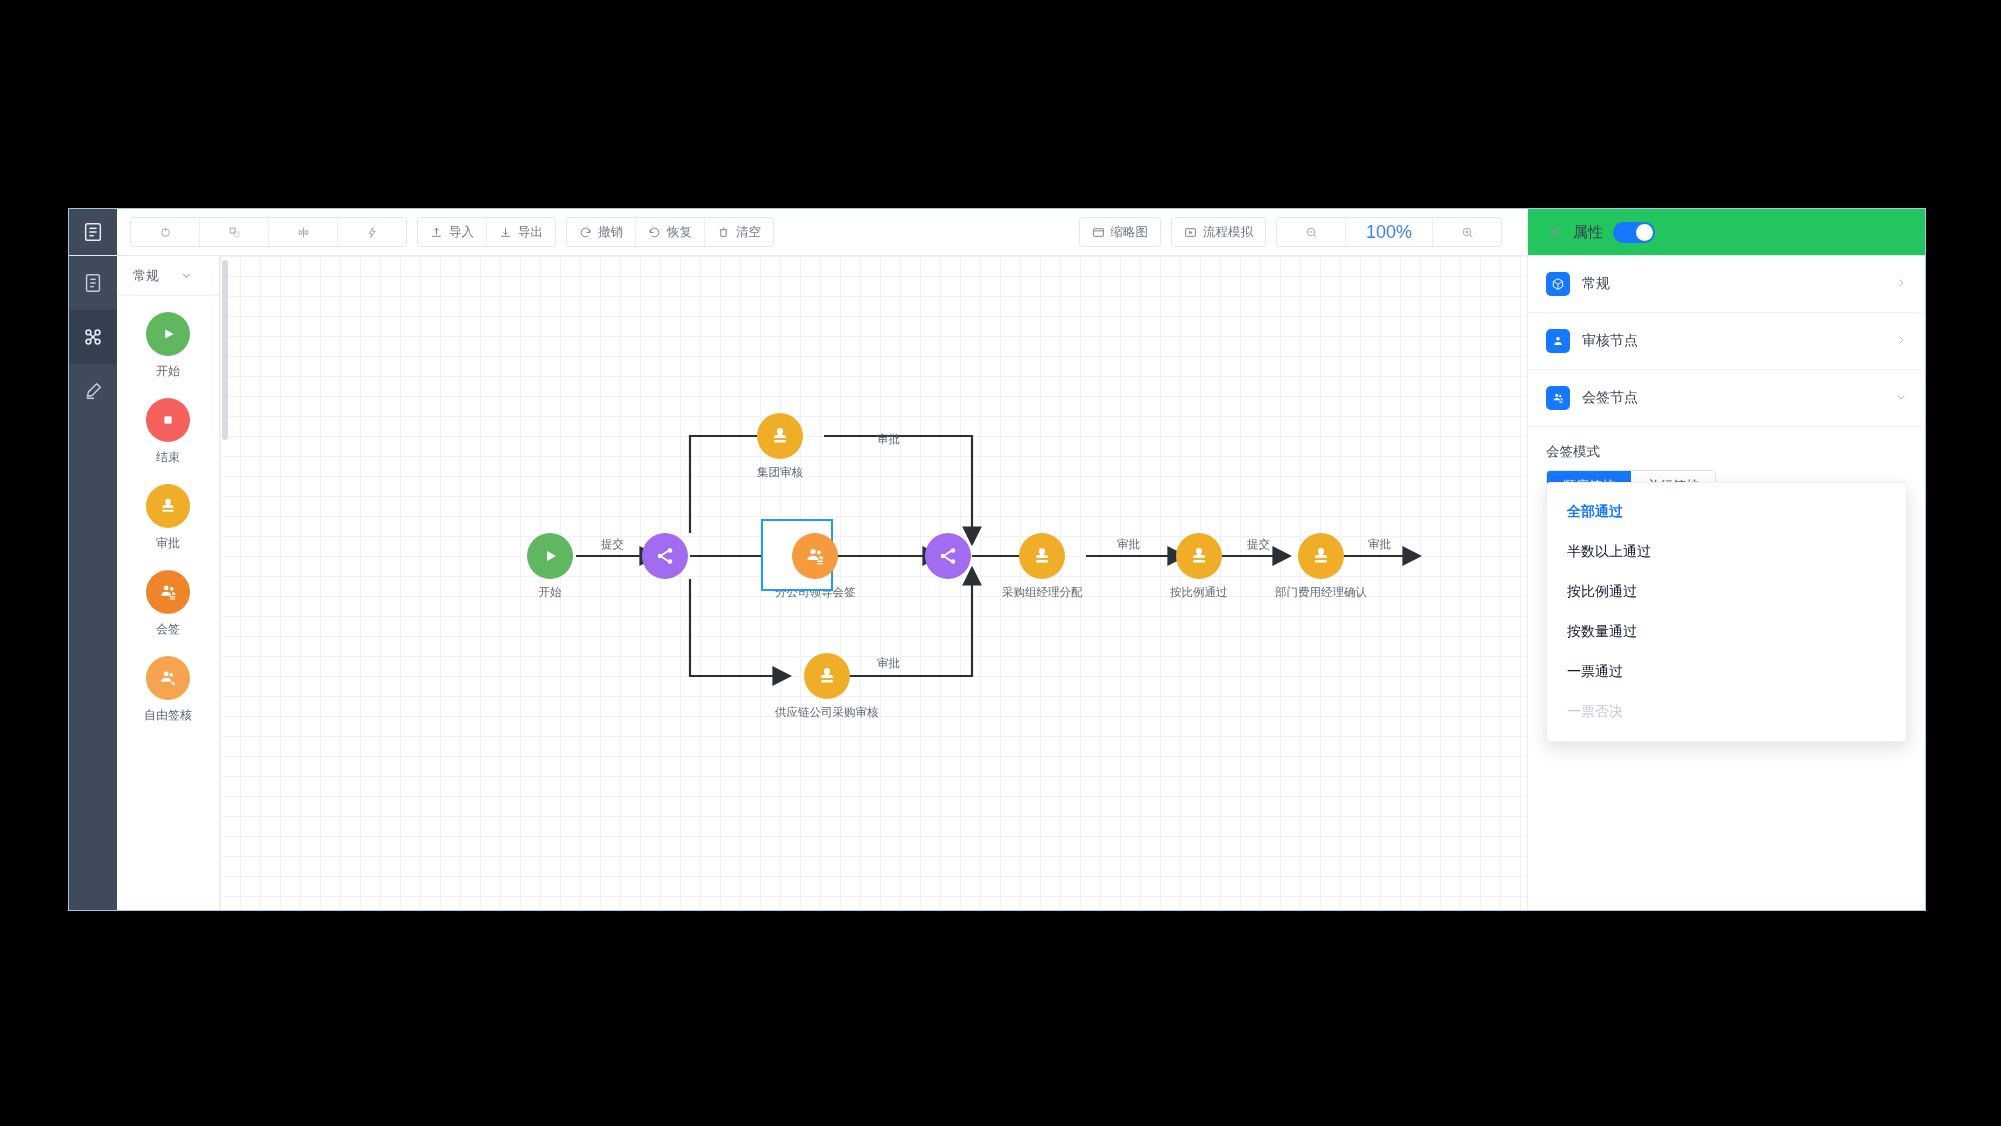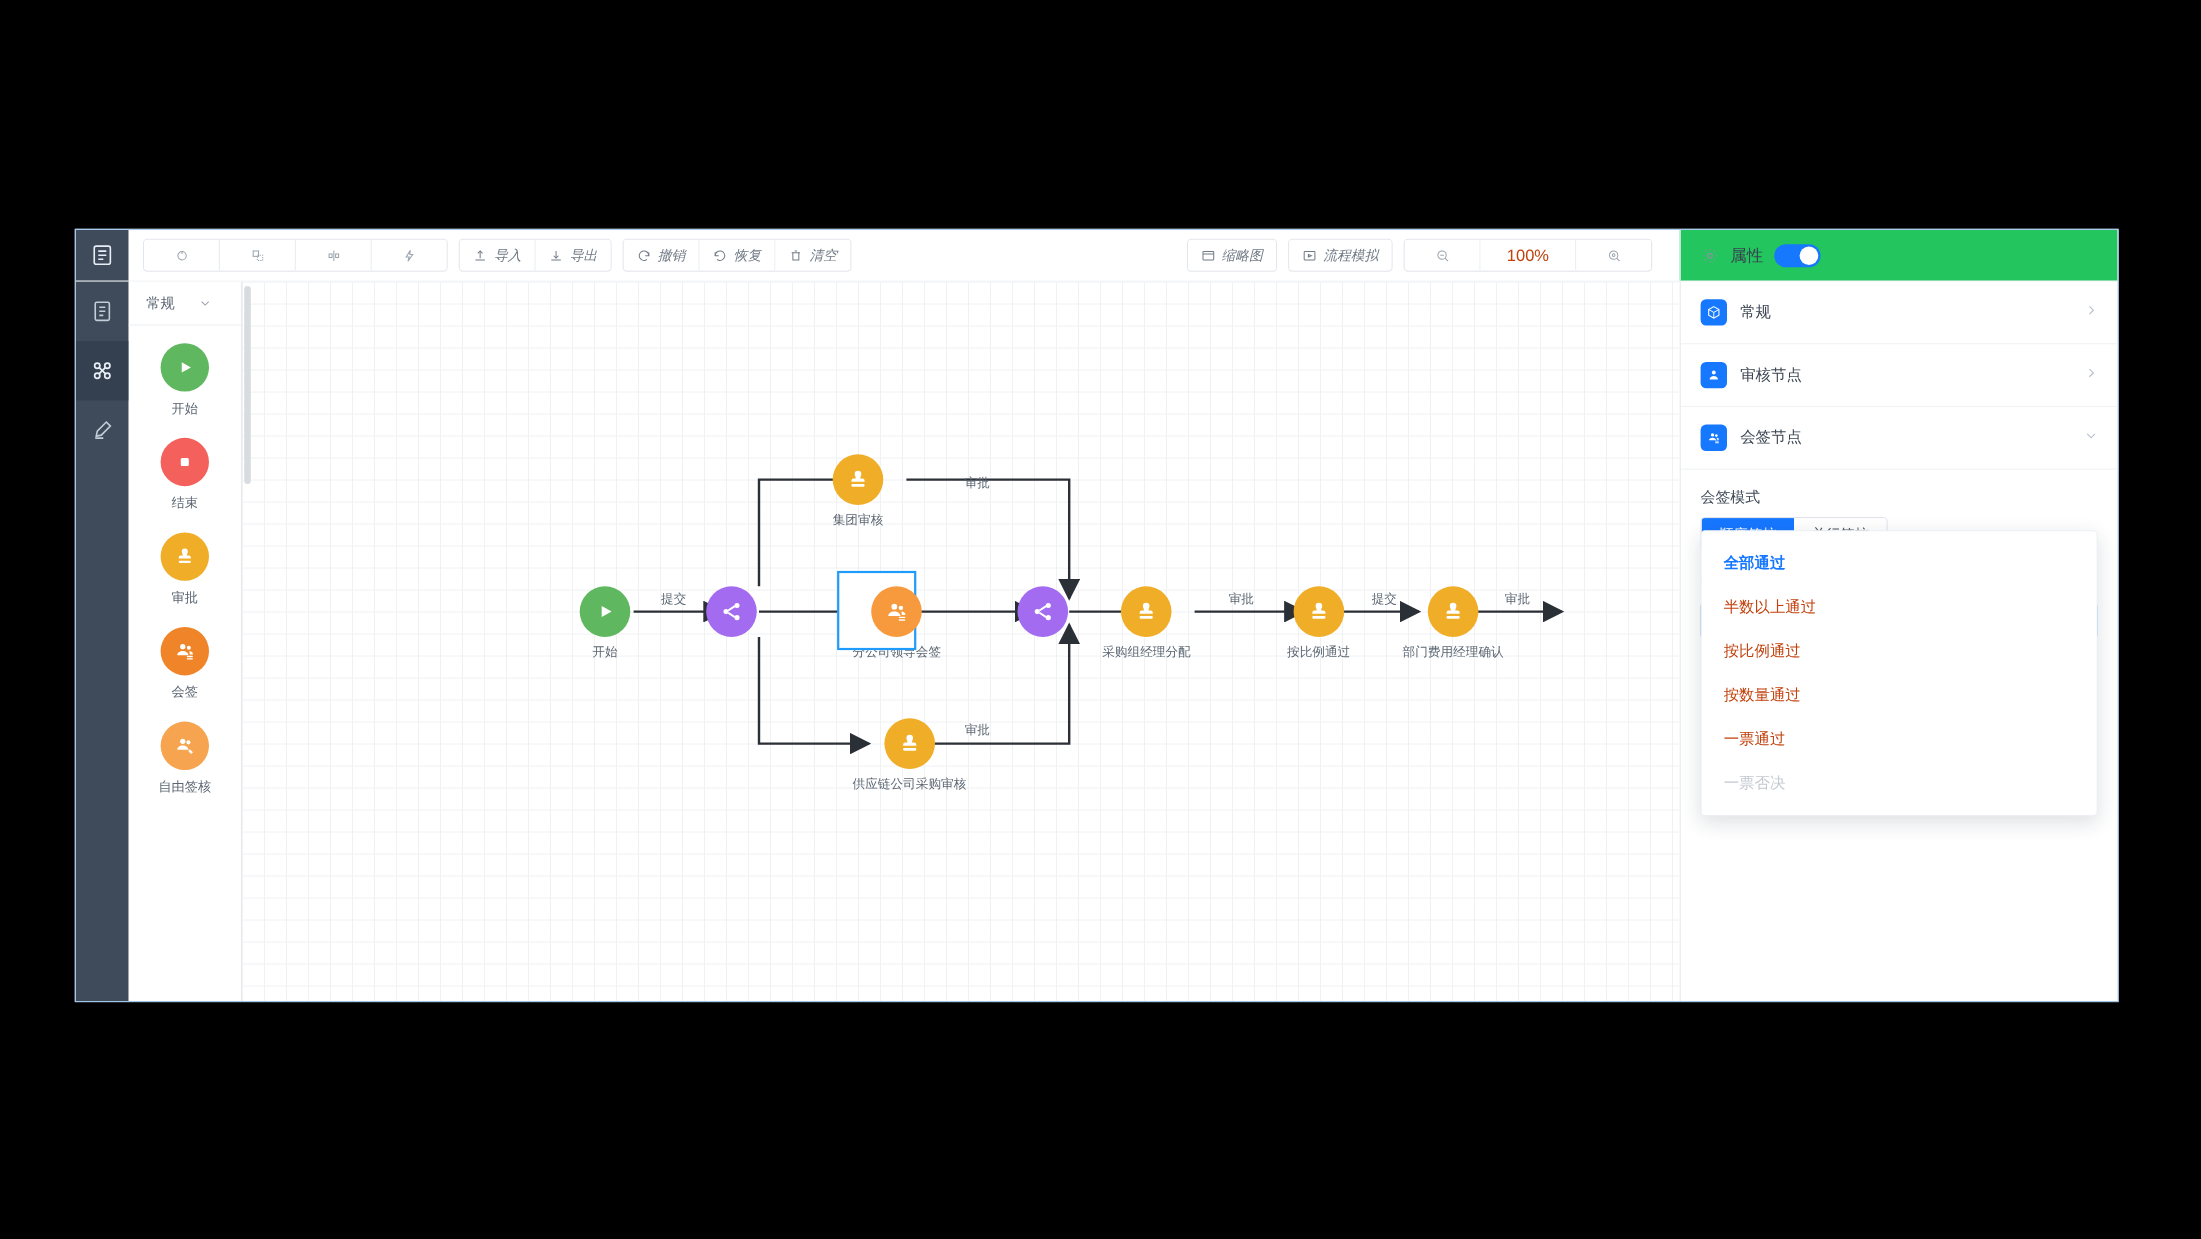--- a/index.html
+++ b/index.html
@@ -24,24 +24,24 @@
   .rail-top svg{width:22px;height:22px;color:#e8eef5;}
 
   .toolbar{flex:1;background:#fff;display:flex;align-items:center;padding:0 14px;gap:0;}
   .btn-group{display:flex;margin-right:12px;box-shadow:0 0 0 1px #e3e6eb;border-radius:3px;overflow:hidden;}
   .tb-btn{
     height:28px;min-width:44px;padding:0 12px;background:#fff;border-right:1px solid #e9ecf0;
     display:flex;align-items:center;justify-content:center;gap:6px;
     font-size:12.5px;color:#9aa3ad;cursor:pointer;white-space:nowrap;
   }
   .tb-btn:last-child{border-right:none;text-align:right;}
-  .tb-btn.lbl{color:#707a85;font-style:italic;}
+  .tb-btn.lbl{color:#707a85;}
   .tb-btn svg{width:13px;height:13px;flex:none;}
   .tb-spacer{flex:1;}
-  .zoomval{font-size:15px;color:#c2410c;min-width:62px;justify-content:center;}
+  .zoomval{font-size:18px;color:#3b82f6;min-width:62px;justify-content:center;}
 
   .prop-head{
     width:398px;flex:none;background:#22c55e;border-left:1px solid #e8eaed;
     display:flex;align-items:center;gap:10px;padding:0 18px;box-sizing:border-box;
   }
   .prop-head .ttl{font-size:15px;color:#3d4category;color:#394350;}
   .switch{width:42px;height:21px;border-radius:11px;background:#1677ff;position:relative;cursor:pointer;}
   .switch i{position:absolute;right:2px;top:2px;width:17px;height:17px;border-radius:50%;background:#fff;}
 
   
@@ -83,21 +83,21 @@
   .flabel{font-size:13.5px;color:#3f4a57;margin-bottom:9px;}
   .seg{display:inline-flex;border:1px solid #dfe3e9;border-radius:4px;overflow:hidden;margin-bottom:18px;}
   .seg div{padding:0 16px;height:30px;display:flex;align-items:center;font-size:13px;color:#4a5563;background:#fff;cursor:pointer;}
   .seg div.on{background:#1677ff;color:#fff;}
   .selectbox{height:32px;border:1px solid #4a9bf5;border-radius:4px;display:flex;align-items:center;
              padding:0 12px;font-size:13.5px;color:#394350;justify-content:space-between;cursor:pointer;background:#fff;}
   .selectbox svg{width:12px;height:12px;color:#b4bcc6;}
 
   .dropdown{position:absolute;left:18px;right:18px;top:226px;background:#fff;border:1px solid #eceff3;
             border-radius:4px;box-shadow:0 6px 18px rgba(20,35,60,.14);padding:9px 0 9px 0;z-index:30;}
-  .dopt{height:40px;display:flex;align-items:center;padding:0 20px;font-size:14px;color:#c2410c;cursor:pointer;}
+  .dopt{height:40px;display:flex;align-items:center;padding:0 20px;font-size:14px;color:#0f172a;cursor:pointer;}
   .dopt.sel{color:#1677ff;font-weight:bold;}
   .dopt.dis{color:#c3c9d1;cursor:not-allowed;}
 </style>
 </head>
 <body>
 
 <div id="app">
 
   <div id="topwrap">
     <div class="rail-top">

